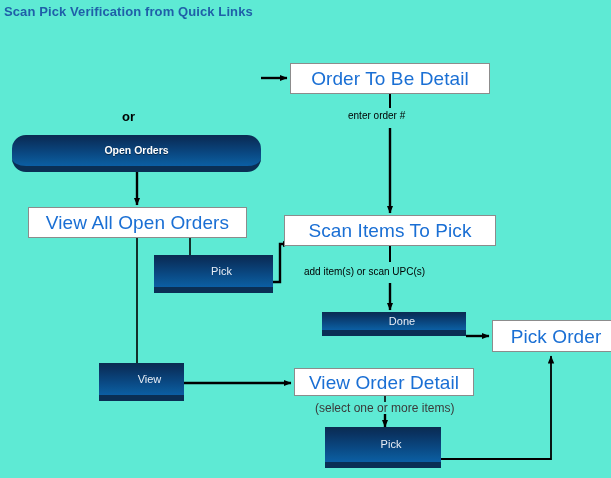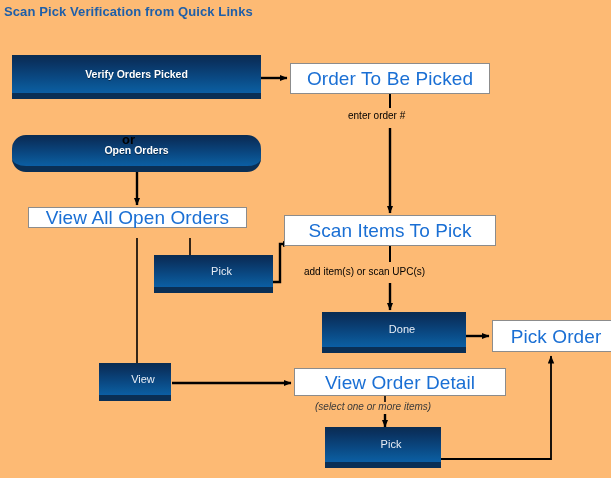--- a/index.html
+++ b/index.html
@@ -8,21 +8,21 @@
     padding: 0;
     background: #ffffff;
   }
   body {
     font-family: "Liberation Sans", sans-serif;
   }
   #canvas {
     position: relative;
     width: 611px;
     height: 478px;
-    background: #fdba74;
+    background: #5eead4;
     overflow: hidden;
   }
 
   
   .page-title {
     position: absolute;
     left: 4px;
     top: 4px;
     font-size: 13px;
     font-weight: bold;
@@ -84,28 +84,26 @@
 
   
   .note {
     position: absolute;
     font-size: 10px;
     color: #000000;
     white-space: nowrap;
     line-height: 1;
   }
   .note.small {
-    font-size: 10px;
+    font-size: 12px;
     color: #3a3a3a;
-    font-style: italic;
   }
   .note.or {
     font-size: 13px;
     font-weight: bold;
-    margin-top: 23px;
   }
 
   
   #wires {
     position: absolute;
     left: 0;
     top: 0;
     width: 611px;
     height: 478px;
     pointer-events: none;
@@ -148,41 +146,40 @@
     <line x1="466" y1="336" x2="489" y2="336" stroke-width="2.4" marker-end="url(#arrowhead)"></line>
 
     <line x1="172" y1="383" x2="291" y2="383" stroke-width="2.4" marker-end="url(#arrowhead)"></line>
 
     <line x1="385" y1="396" x2="385" y2="402" stroke-width="1.6"></line>
     <line x1="385" y1="414" x2="385" y2="427" stroke-width="2.4" marker-end="url(#arrowhead)"></line>
 
     <polyline points="441,459 551,459 551,356" stroke-width="1.8" marker-end="url(#arrowhead)"></polyline>
   </svg>
 
-  <div class="btn small-label" style="left:12px; top:55px; width:249px; height:44px;">Verify Orders Picked</div>
 
   <div class="btn small-label" style="left:12px; top:135px; width:249px; height:37px;border-radius:14px;">Open Orders</div>
 
   <div class="btn light-label" style="left:154px; top:255px; width:119px; height:38px;">Pick</div>
 
-  <div class="btn light-label" style="left:322px; top:312px; width:144px; height:41px;">Done</div>
+  <div class="btn light-label" style="left:322px; top:312px; width:144px; height:24px;">Done</div>
 
-  <div class="btn light-label" style="left:99px; top:363px; width:72px; height:38px;">View</div>
+  <div class="btn light-label" style="left:99px; top:363px; width:85px; height:38px;">View</div>
 
   <div class="btn light-label" style="left:325px; top:427px; width:116px; height:41px;">Pick</div>
 
-  <div class="screen" style="left:290px; top:63px; width:200px; height:31px;">Order To Be Picked</div>
+  <div class="screen" style="left:290px; top:63px; width:200px; height:31px;">Order To Be Detail</div>
 
-  <div class="screen" style="left:28px; top:207px; width:219px; height:21px;">View All Open Orders</div>
+  <div class="screen" style="left:28px; top:207px; width:219px; height:31px;">View All Open Orders</div>
 
   <div class="screen" style="left:284px; top:215px; width:212px; height:31px;">Scan Items To Pick</div>
 
   <div class="screen" style="left:492px; top:320px; width:128px; height:32px;">Pick Order</div>
 
-  <div class="screen" style="left:294px; top:368px; width:212px; height:28px;">View Order Detail</div>
+  <div class="screen" style="left:294px; top:368px; width:180px; height:28px;">View Order Detail</div>
 
   <div class="note or" style="left:122px; top:110px;">or</div>
 
   <div class="note" style="left:348px; top:111px;">enter order #</div>
 
   <div class="note" style="left:304px; top:267px;">add item(s) or scan UPC(s)</div>
 
   <div class="note small" style="left:315px; top:402px;">(select one or more items)</div>
 
 </div>

